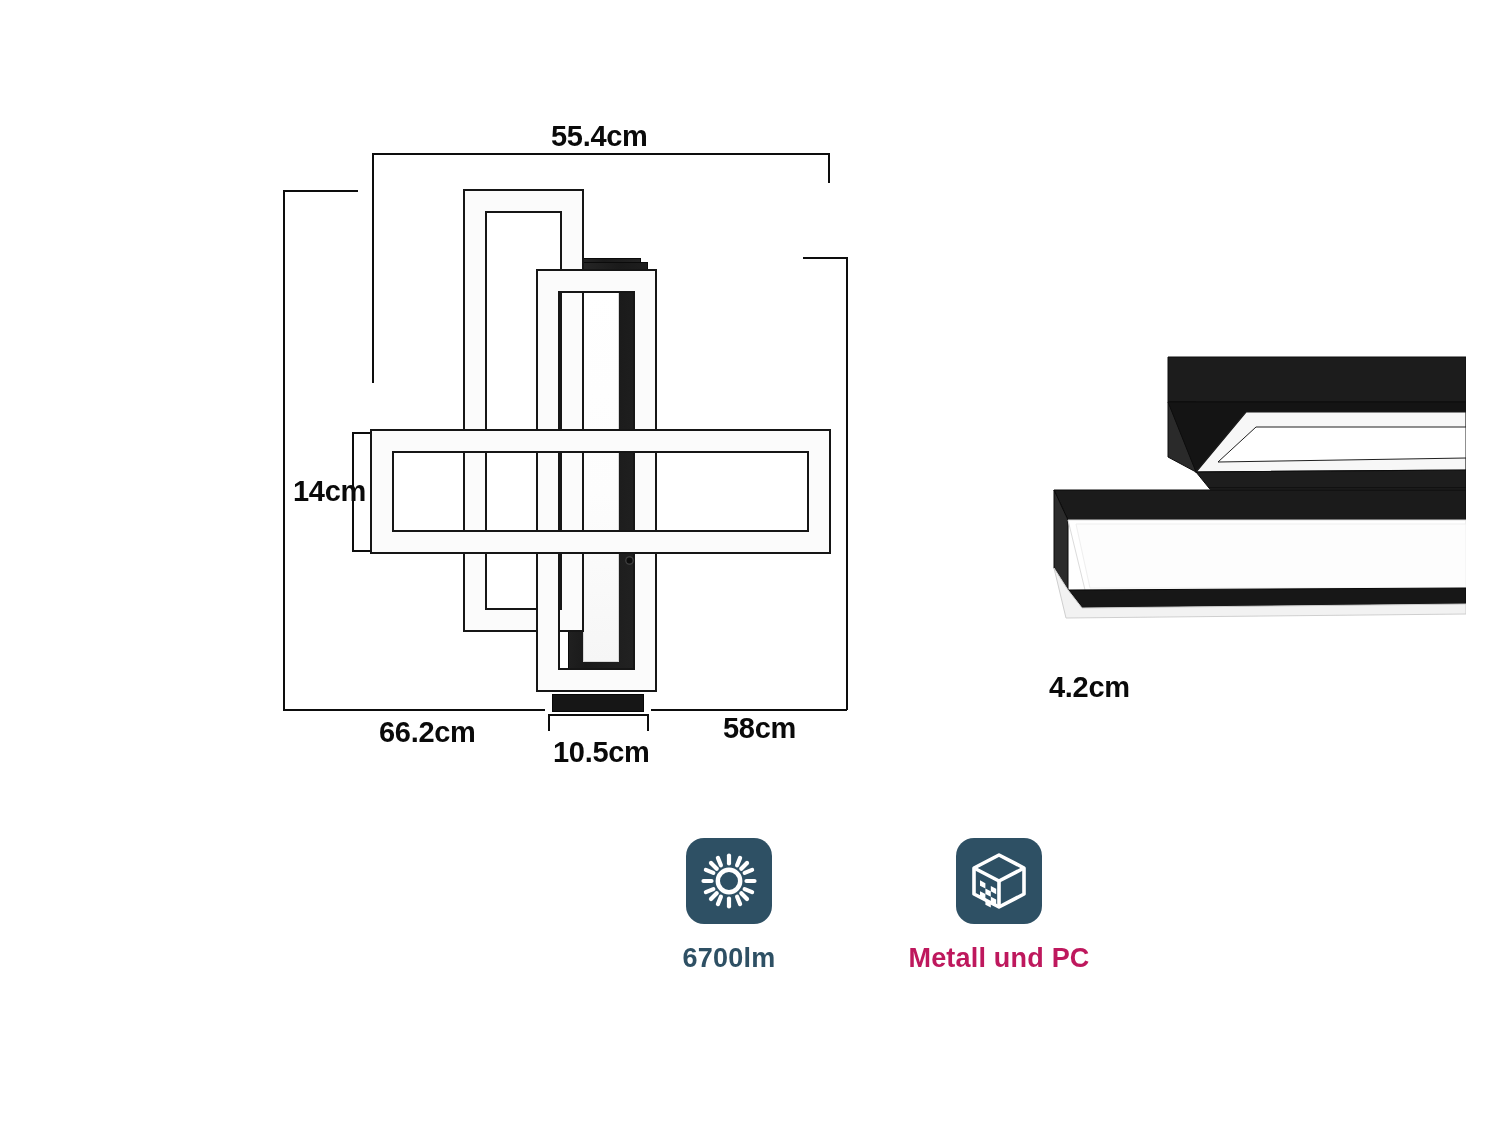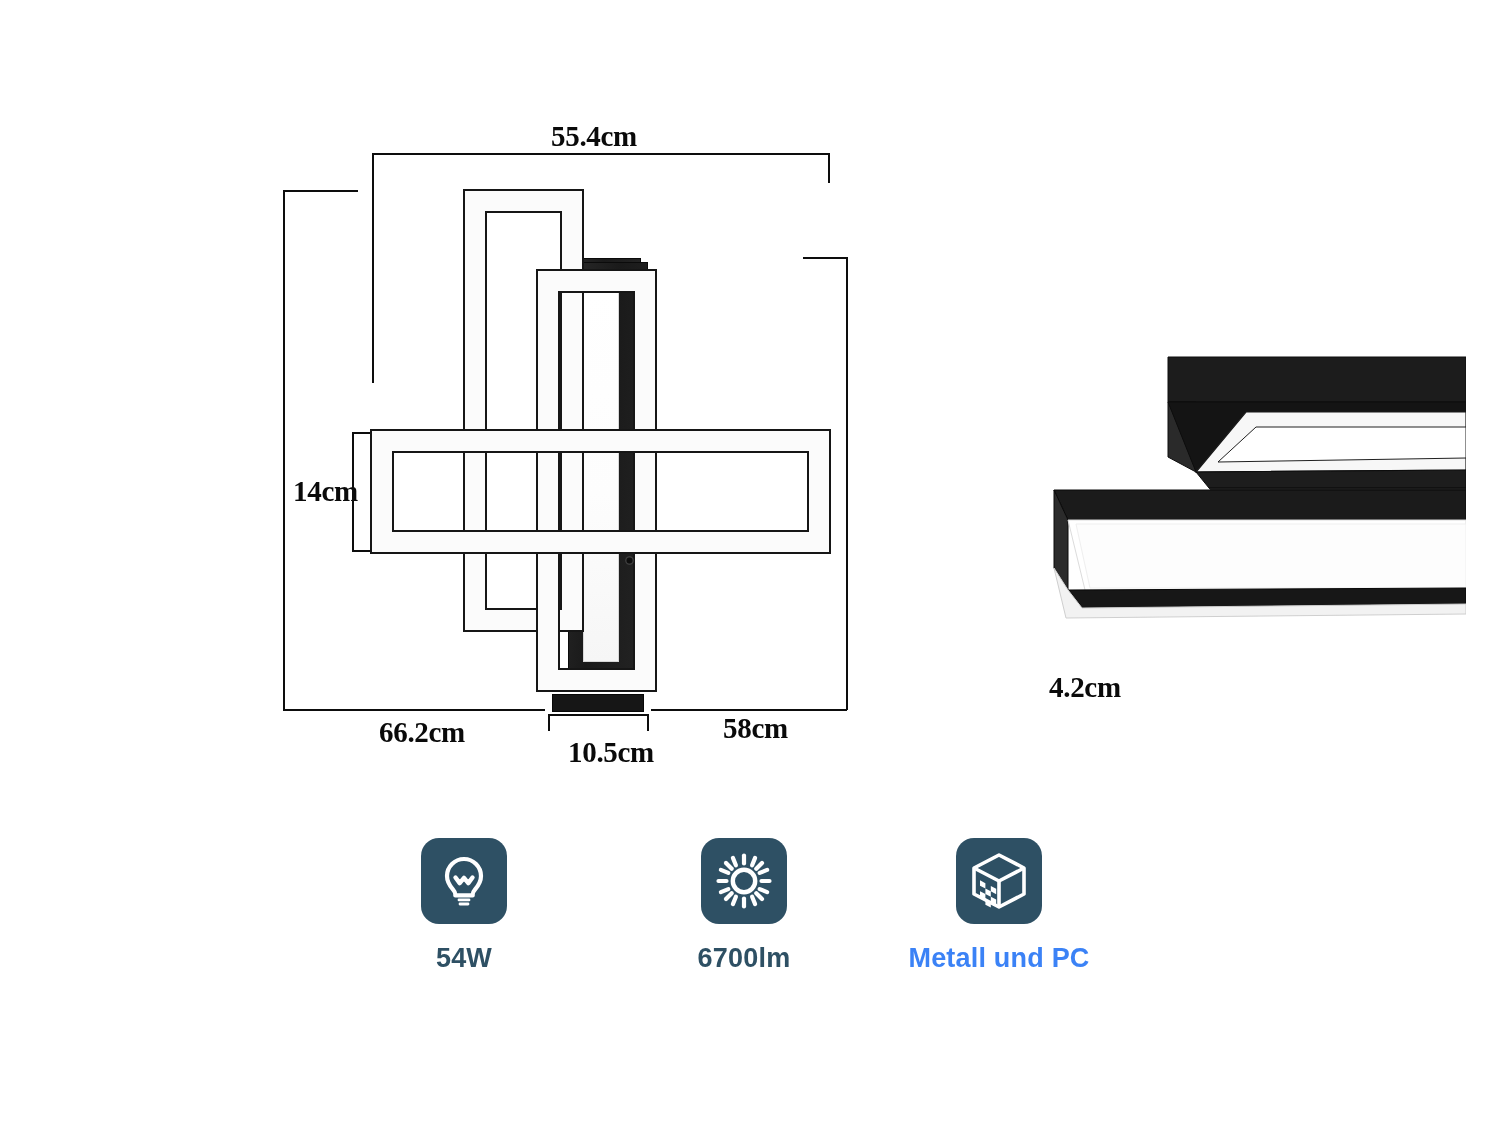--- a/index.html
+++ b/index.html
@@ -4,21 +4,21 @@
 <style>
   * { margin:0; padding:0; box-sizing:border-box; }
   html,body { width:1500px; height:1125px; background:#ffffff; overflow:hidden; }
   body { font-family:"Liberation Sans", sans-serif; position:relative; }
 
   .stage { position:absolute; left:0; top:0; width:1500px; height:1125px; }
 
   
   .dim {
     position:absolute;
-    font-family:Liberation Serif, serif;
+    font-family:Liberation Sans, sans-serif;
     font-weight:bold;
     color:#0a0a0a;
     white-space:nowrap;
     letter-spacing:-0.3px;
   }
   .dim-lg { font-size:29px; }
 
   
   .rule { position:absolute; background:#0d0d0d; }
   .rule-h { height:2px; }
@@ -101,21 +101,21 @@
     <div class="rule rule-h" style="left:352px; top:550px; width:22px;"></div>
 
     <div class="rule rule-h" style="left:803px; top:257px; width:45px;"></div>
     <div class="rule rule-v" style="left:846px; top:257px; height:453px;"></div>
     <div class="rule rule-h" style="left:651px; top:709px; width:196px;"></div>
     <div class="dim dim-lg" style="left:723px; top:712px;">58cm</div>
 
     <div class="rule rule-h" style="left:548px; top:714px; width:101px;"></div>
     <div class="rule rule-v" style="left:548px; top:714px; height:17px;"></div>
     <div class="rule rule-v" style="left:647px; top:714px; height:17px;"></div>
-    <div class="dim dim-lg" style="left:568px; top:736px;">10.5cm</div>
+    <div class="dim dim-lg" style="left:553px; top:736px;">10.5cm</div>
 
     <div class="blackbar" style="left:572px; top:258px; width:69px; height:34px; z-index:3;"></div>
 
     <div class="blackbar" style="left:568px; top:262px; width:80px; height:425px; z-index:4;"></div>
 
     <div class="ledpanel" style="left:583px; top:288px; width:36px; height:374px; z-index:5;"></div>
 
     <div class="screw" style="left:625px; top:556px; z-index:9;"></div>
 
     <div class="mount-foot" style="left:552px; top:694px; width:92px; height:18px; z-index:3;"></div>
@@ -154,33 +154,22 @@
       <polygon points="30,182 420,182 420,246 44,246" fill="#fdfdfd" stroke="#efefef" stroke-width="1"></polygon>
 
       <polygon points="22,248 420,246 420,262 36,266" fill="#171717" stroke="#080808" stroke-width="1"></polygon>
 
       <polygon points="8,226 22,248 36,266 420,262 420,272 20,276" fill="#f2f2f2" stroke="#cfcfcf" stroke-width="1"></polygon>
     </svg>
   </div>
 
   <div id="features">
 
-    <div class="feature" style="left:369px; top:0px; width:190px;">
-      <div class="feature-tile" style="background:#2e5064;">
-        <svg width="60" height="60" viewBox="0 0 60 60">
-          <path d="M30 8 C20.6 8 13 15.6 13 25 c0 6.2 3.2 10.2 5.7 13.1 1.7 2 2.6 3.2 2.6 5.1 l0 1.2 17.4 0 0 -1.2 c0 -1.9 0.9 -3.1 2.6 -5.1 C43.8 35.2 47 31.2 47 25 47 15.6 39.4 8 30 8 Z" fill="none" stroke="#ffffff" stroke-width="4.2" stroke-linejoin="round"></path>
-          <path d="M21.5 26.5 l4.2 5.6 4.3 -5.2 4.3 5.2 4.2 -5.6" fill="none" stroke="#ffffff" stroke-width="4.4" stroke-linecap="round" stroke-linejoin="round"></path>
-          <rect x="23.6" y="47.4" width="12.8" height="2.9" rx="1.3" fill="#ffffff"></rect>
-          <rect x="24.6" y="51.6" width="10.8" height="2.8" rx="1.3" fill="#ffffff"></rect>
-        </svg>
-      </div>
-      <div class="feature-label" style="color:#2e5064;">54W</div>
-    </div>
-
-    <div class="feature" style="left:649px; top:0px; width:190px;">
+
+    <div class="feature" style="left:634px; top:0px; width:190px;">
       <div class="feature-tile" style="background:#2e5064;">
         <svg width="60" height="60" viewBox="0 0 60 60">
           <circle cx="30" cy="30" r="11.2" fill="none" stroke="#ffffff" stroke-width="4.4"></circle>
           <g stroke="#ffffff" stroke-width="4.2" stroke-linecap="round">
             <line x1="30" y1="4.5" x2="30" y2="12.5"></line>
             <line x1="30" y1="47.5" x2="30" y2="55.5"></line>
             <line x1="4.5" y1="30" x2="12.5" y2="30"></line>
             <line x1="47.5" y1="30" x2="55.5" y2="30"></line>
             <line x1="12.0" y1="12.0" x2="17.7" y2="17.7"></line>
             <line x1="42.3" y1="42.3" x2="48.0" y2="48.0"></line>
@@ -211,18 +200,18 @@
           <g fill="#ffffff">
             <rect x="11" y="23.6" width="5.4" height="5.4" transform="skewY(27.5)"></rect>
             <rect x="21.8" y="23.6" width="5.4" height="5.4" transform="skewY(27.5)"></rect>
             <rect x="16.4" y="29.0" width="5.4" height="5.4" transform="skewY(27.5)"></rect>
             <rect x="11" y="34.4" width="5.4" height="5.4" transform="skewY(27.5)"></rect>
             <rect x="21.8" y="34.4" width="5.4" height="5.4" transform="skewY(27.5)"></rect>
             <rect x="16.4" y="39.8" width="5.4" height="5.4" transform="skewY(27.5)"></rect>
           </g>
         </svg>
       </div>
-      <div class="feature-label" style="color:#3b82f6;">Metall und PC</div>
+      <div class="feature-label" style="color:#be185d;">Metall und PC</div>
     </div>
 
   </div>
 
 </div>
 
 </body></html>

